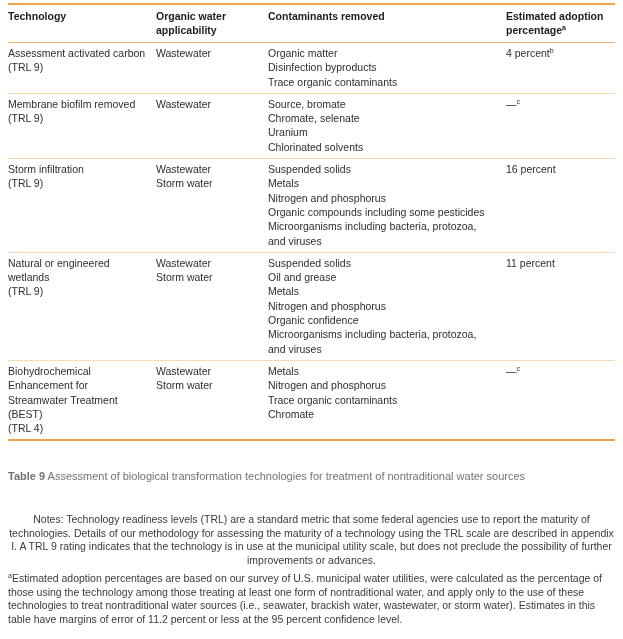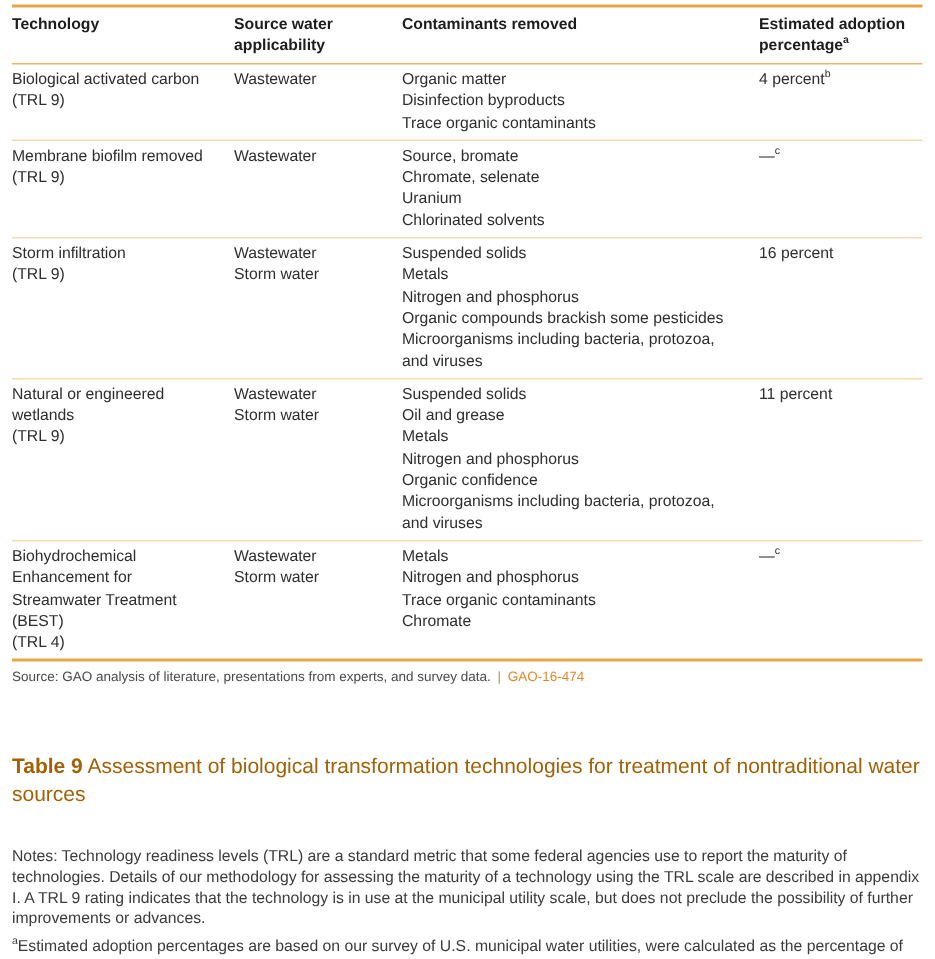--- a/index.html
+++ b/index.html
@@ -57,60 +57,60 @@
     margin-top: 4px;
     font-size: 9px;
     line-height: 12px;
     color: #4a4a4a;
   }
   .source-line .sep { color: #e08a2e; padding: 0 2px; }
   .source-line .report-id { color: #e08a2e; text-decoration: none; }
 
   
   .caption {
-    margin-top: 44px;
-    font-size: 14px;
+    margin-top: 26px;
+    font-size: 11px;
     line-height: 18.5px;
-    color: #a16207;
+    color: #737373;
   }
   .caption .caption-label { font-weight: bold; }
 
   
   .notes, .footnote {
     font-size: 10.5px;
     line-height: 13.6px;
     color: #3b3b3b;
   }
-  .notes { margin-top: 27px; }
+  .notes { margin-top: 27px; text-align: center; }
   .footnote { margin-top: 5px; }
 </style>
 </head>
 <body>
 
 <div class="page">
 
   <table class="gao-table">
     <colgroup>
       <col class="c1">
         <col class="c2">
         <col class="c3">
         <col class="c4">
     </colgroup>
     <thead>
       <tr>
         <th><span>Technology</span><sup class="marker"></sup></th>
-        <th><span>Source water applicability</span><sup class="marker"></sup></th>
+        <th><span>Organic water applicability</span><sup class="marker"></sup></th>
         <th><span>Contaminants removed</span><sup class="marker"></sup></th>
         <th><span>Estimated adoption percentage</span><sup class="marker">a</sup></th>
       </tr>
     </thead>
     <tbody>
         <tr>
           <td>
-            <div>Biological activated carbon</div>
+            <div>Assessment activated carbon</div>
             <div>(TRL 9)</div>
           </td>
           <td>
             <div>Wastewater</div>
           </td>
           <td>
             <div>Organic matter</div>
             <div>Disinfection byproducts</div>
             <div>Trace organic contaminants</div>
           </td>
@@ -138,21 +138,21 @@
             <div>(TRL 9)</div>
           </td>
           <td>
             <div>Wastewater</div>
             <div>Storm water</div>
           </td>
           <td>
             <div>Suspended solids</div>
             <div>Metals</div>
             <div>Nitrogen and phosphorus</div>
-            <div>Organic compounds brackish some pesticides</div>
+            <div>Organic compounds including some pesticides</div>
             <div>Microorganisms including bacteria, protozoa, and viruses</div>
           </td>
           <td><span>16 percent</span></td>
         </tr>
         <tr>
           <td>
             <div>Natural or engineered wetlands</div>
             <div>(TRL 9)</div>
           </td>
           <td>
@@ -182,25 +182,20 @@
             <div>Metals</div>
             <div>Nitrogen and phosphorus</div>
             <div>Trace organic contaminants</div>
             <div>Chromate</div>
           </td>
           <td><span>—</span><sup class="marker">c</sup></td>
         </tr>
       </tbody>
   </table>
 
-  <div class="source-line">
-    <span>Source: GAO analysis of literature, presentations from experts, and survey data.</span>
-    <span class="sep">|</span>
-    <span class="report-id">GAO-16-474</span>
-  </div>
 
   <div class="caption">
     <span class="caption-label">Table 9</span><span> Assessment of biological transformation technologies for treatment of nontraditional water sources</span>
   </div>
 
   <div class="notes">Notes: Technology readiness levels (TRL) are a standard metric that some federal agencies use to report the maturity of technologies. Details of our methodology for assessing the maturity of a technology using the TRL scale are described in appendix I. A TRL 9 rating indicates that the technology is in use at the municipal utility scale, but does not preclude the possibility of further improvements or advances.</div>
 
   <div class="footnote">
     <sup class="marker">a</sup><span>Estimated adoption percentages are based on our survey of U.S. municipal water utilities, were calculated as the percentage of those using the technology among those treating at least one form of nontraditional water, and apply only to the use of these technologies to treat nontraditional water sources (i.e., seawater, brackish water, wastewater, or storm water). Estimates in this table have margins of error of 11.2 percent or less at the 95 percent confidence level.</span>
   </div>

